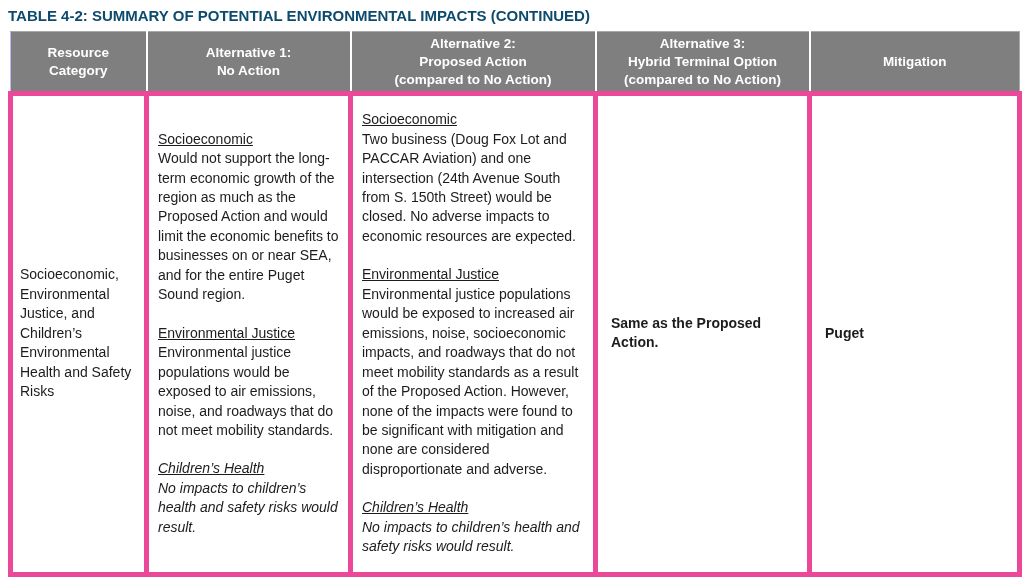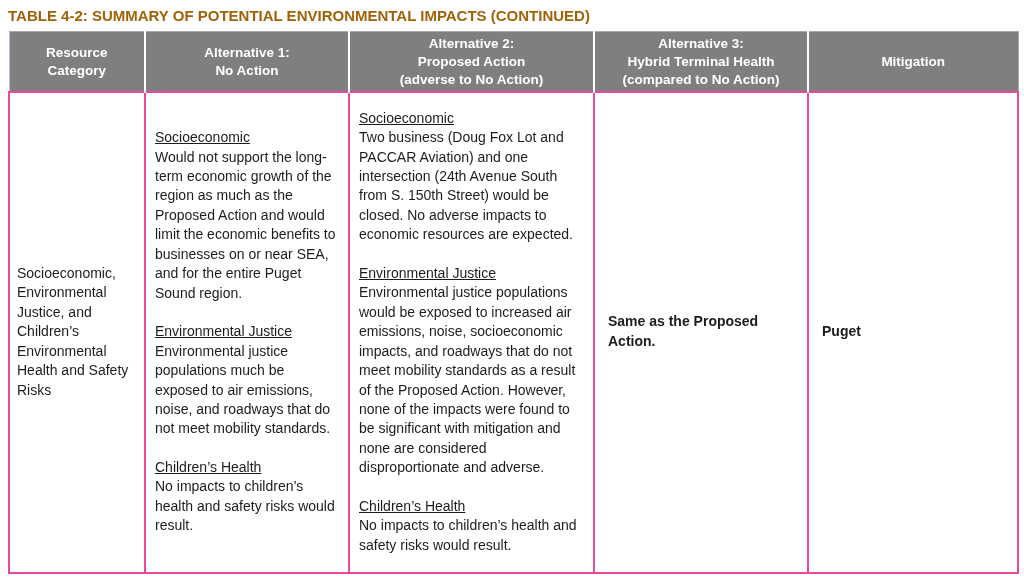--- a/index.html
+++ b/index.html
@@ -12,21 +12,21 @@
     position: relative;
     width: 1024px;
     height: 585px;
     background: #ffffff;
     box-sizing: border-box;
     padding: 5px 7px 0 8px;
   }
   .doc-title {
     font-size: 15px;
     font-weight: bold;
-    color: #a16207;
+    color: #0c4a6e;
     margin: 2px 0 7px 0;
     white-space: nowrap;
   }
   table.impact-table {
     border-collapse: collapse;
     table-layout: fixed;
     width: 1009px;
   }
   col.c1 { width: 136px; }
   col.c2 { width: 204px; }
@@ -48,36 +48,36 @@
     box-sizing: border-box;
     border-left: 2px solid #ffffff;
     border-right: 2px solid #ffffff;
     border-top: 1px solid #a9a9a9;
     border-bottom: 1px solid #bdbdbd;
   }
   th:first-child { border-left: 1px solid #c4b5fd; }
   th:last-child  { border-right: 1px solid #a9a9a9; }
 
   td {
-    border: 2px solid #ec4899;
+    border: 5px solid #ec4899;
     vertical-align: middle;
     font-size: 14px;
     line-height: 1.39;
     color: #1c1c1c;
     padding: 6px 9px 8px 9px;
     box-sizing: border-box;
     background: #ffffff;
   }
   tr.body-row { height: 481px; }
 
   td.resource-cell { padding-left: 7px; padding-right: 6px; }
   td.alt3-cell, td.mitigation-cell { padding-left: 13px; font-weight: bold; }
 
   .section { margin-bottom: 19px; }
-  .section:last-child { margin-bottom: 0; }
+  .section:last-child { margin-bottom: 0; font-style: italic; }
   .section-heading { text-decoration: underline; }
 </style>
 </head>
 <body>
 
 <div class="page">
   <div class="doc-title">TABLE 4-2: SUMMARY OF POTENTIAL ENVIRONMENTAL IMPACTS (CONTINUED)</div>
 
   <table class="impact-table">
     <colgroup>
@@ -88,39 +88,39 @@
         <col class="c5">
     </colgroup>
     <thead>
       <tr>
         <th>Resource
 Category</th>
         <th>Alternative 1:
 No Action</th>
         <th>Alternative 2:
 Proposed Action
-(adverse to No Action)</th>
+(compared to No Action)</th>
         <th>Alternative 3:
-Hybrid Terminal Health
+Hybrid Terminal Option
 (compared to No Action)</th>
         <th>Mitigation</th>
       </tr>
     </thead>
     <tbody>
       <tr class="body-row">
         <td class="resource-cell">Socioeconomic, Environmental Justice, and Children’s Environmental Health and Safety Risks</td>
 
         <td class="alt1-cell">
           <div class="section">
             <div class="section-heading">Socioeconomic</div>
             <div class="section-body">Would not support the long-term economic growth of the region as much as the Proposed Action and would limit the economic benefits to businesses on or near SEA, and for the entire Puget Sound region.</div>
           </div>
           <div class="section">
             <div class="section-heading">Environmental Justice</div>
-            <div class="section-body">Environmental justice populations much be exposed to air emissions, noise, and roadways that do not meet mobility standards.</div>
+            <div class="section-body">Environmental justice populations would be exposed to air emissions, noise, and roadways that do not meet mobility standards.</div>
           </div>
           <div class="section">
             <div class="section-heading">Children’s Health</div>
             <div class="section-body">No impacts to children’s health and safety risks would result.</div>
           </div>
         </td>
 
         <td class="alt2-cell">
           <div class="section">
             <div class="section-heading">Socioeconomic</div>

